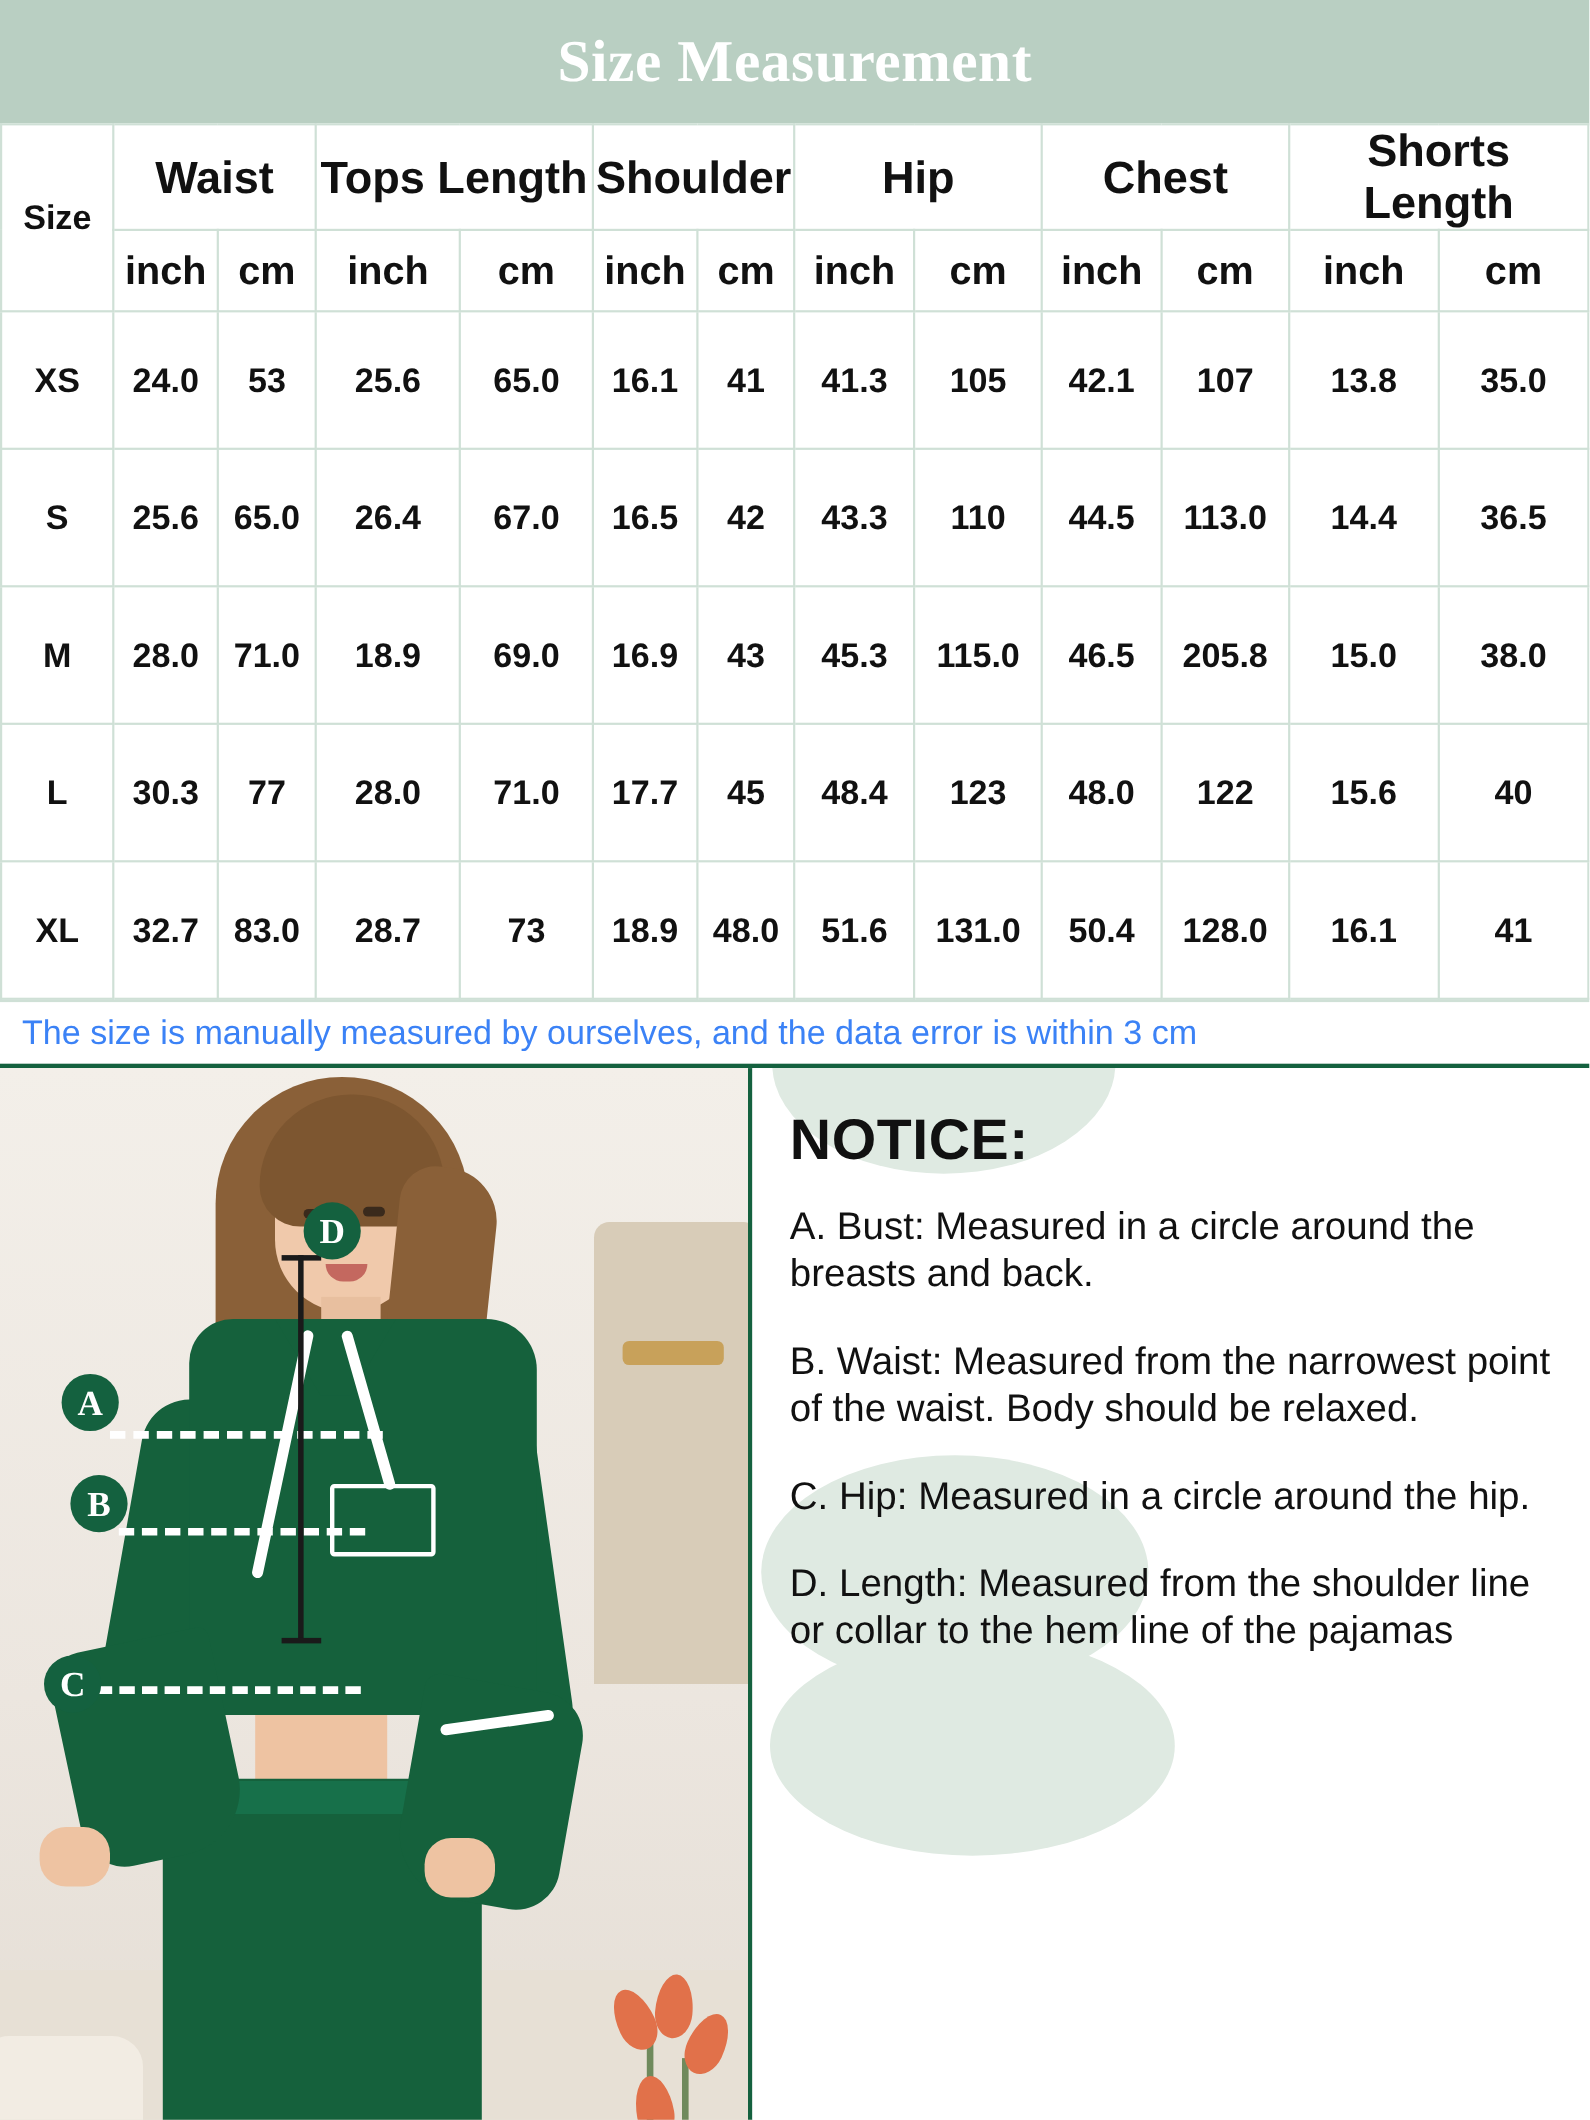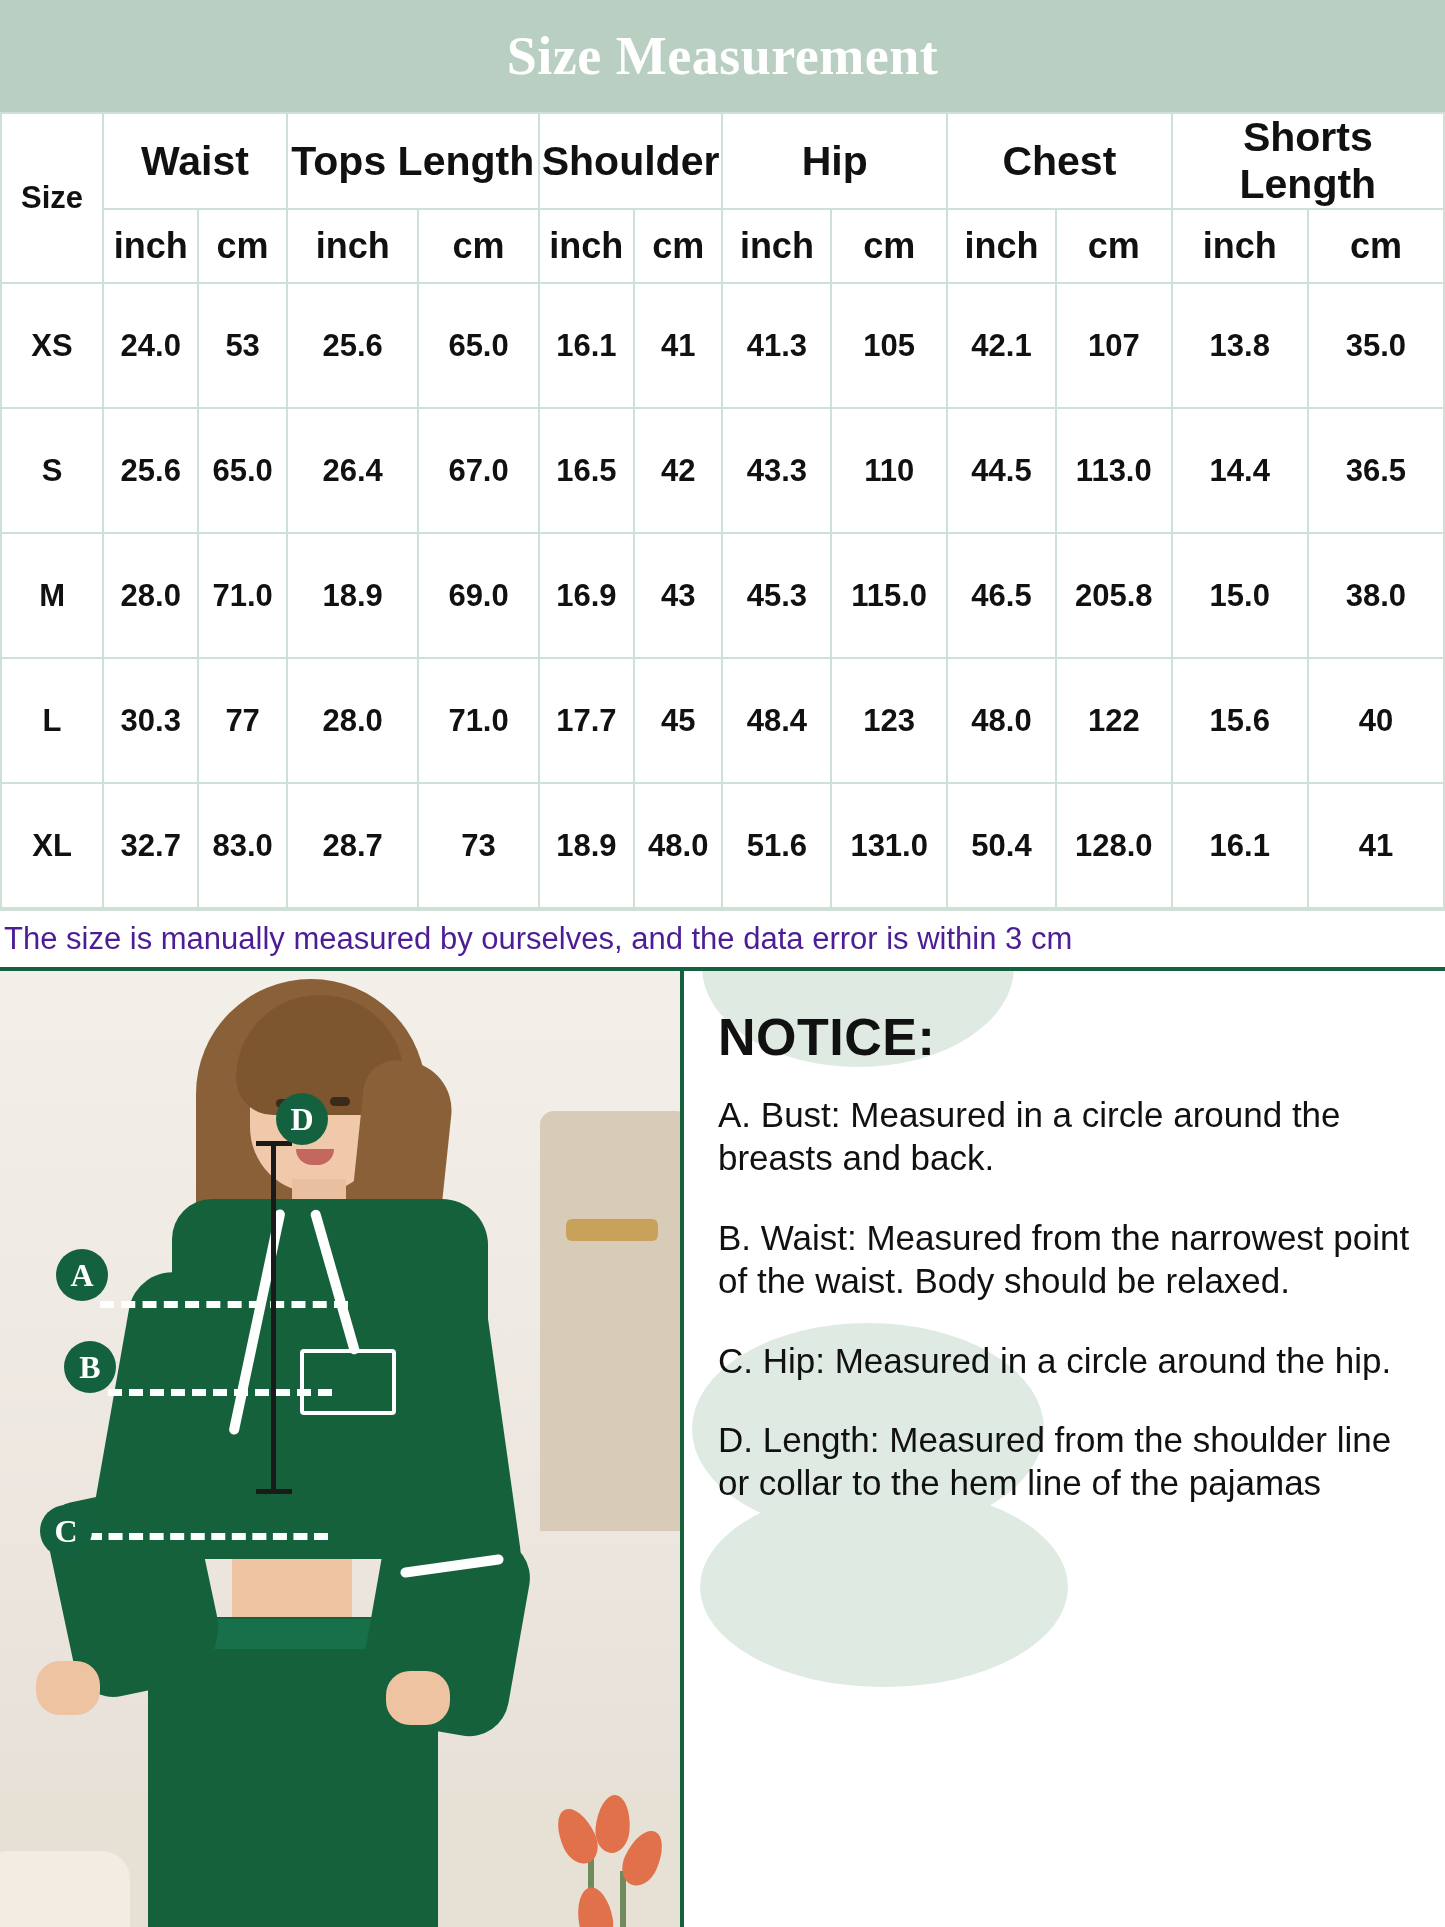--- a/index.html
+++ b/index.html
@@ -87,23 +87,23 @@
   col.c-c-ch    { width: 102px; }
   col.c-i-sl    { width: 120px; }
   col.c-c-sl    { width: 120px; }
 
   .note-line {
     border-top: 2px solid #cfe0d6;
     border-bottom: 4px solid #14613f;
     height: 62px;
     display: flex;
     align-items: center;
-    padding-left: 4px;
+    padding-left: 20px;
     font-size: 31px;
-    color: #4c1d95;
+    color: #3b82f6;
     box-sizing: border-box;
   }
 
   
   .bottom {
     display: flex;
     width: 1445px;
     height: 1040px;
   }
   .photo {

